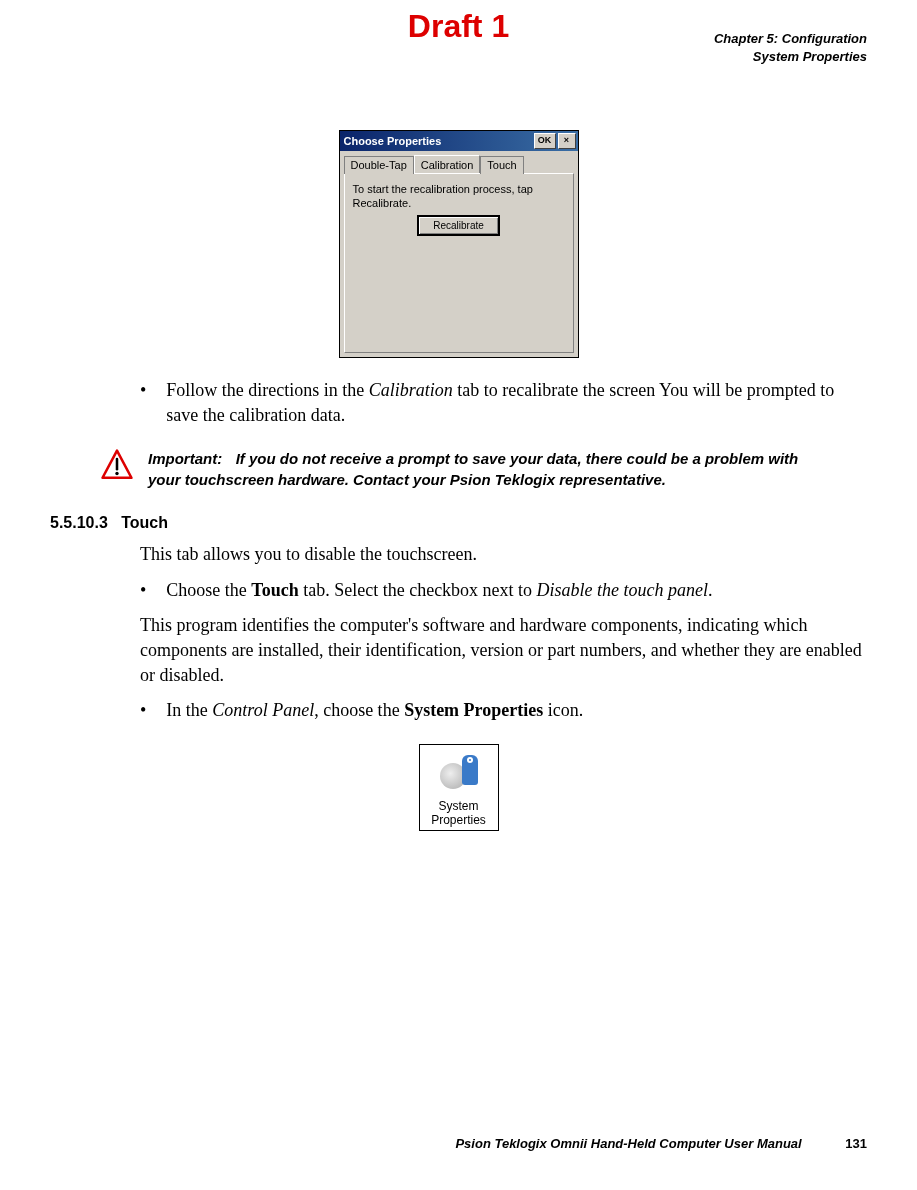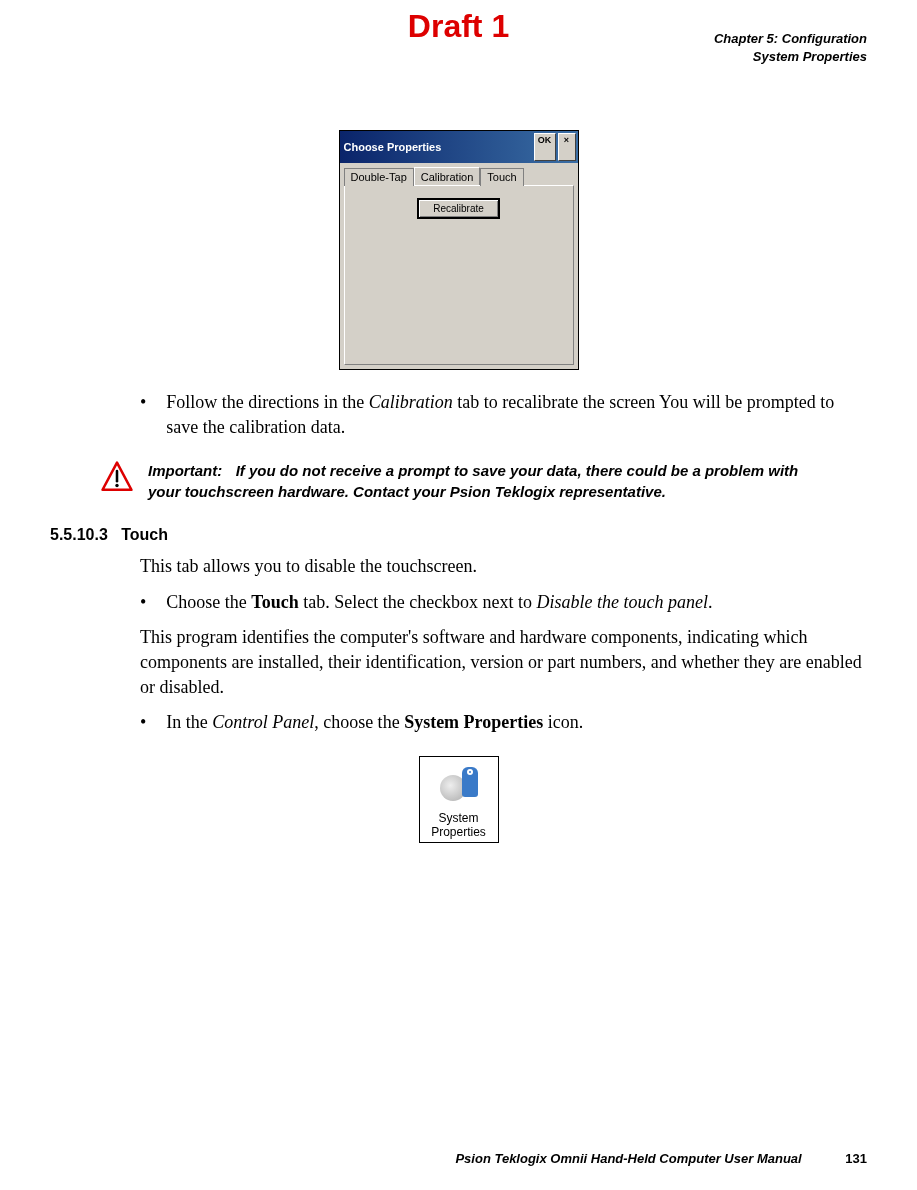--- a/index.html
+++ b/index.html
@@ -63,21 +63,21 @@
       display: flex;
       gap: 2px;
     }
     .titlebtn {
       background: #d4d0c8;
       color: #000;
       border: 1px solid #fff;
       border-right-color: #404040;
       border-bottom-color: #404040;
       width: 18px;
-      height: 28px;
+      height: 16px;
       font-size: 9px;
       line-height: 12px;
       text-align: center;
       cursor: pointer;
     }
     .titlebtn.ok { width: 22px; font-weight: bold; }
     .tabstrip {
       display: flex;
       padding: 4px 4px 0 4px;
       gap: 0;
@@ -231,21 +231,21 @@
     .info-i::before{
       content:"";
       position:absolute;
       top:2px;left:50%;transform:translateX(-50%);
       width:6px;height:6px;border-radius:50%;background:#3a7ac8;
       box-shadow: 0 0 0 2px #fff inset;
     }
     
     .footer {
       position: absolute;
-      bottom: 24px;
+      bottom: 39px;
       right: 50px;
       font-family: Verdana, Arial, sans-serif;
       font-style: italic;
       font-weight: bold;
       font-size: 13px;
     }
     .page-num {
       font-style: normal;
       margin-left: 40px;
     }
@@ -270,20 +270,21 @@
           <div class="titlebtn ok">OK</div>
           <div class="titlebtn">×</div>
         </div>
       </div>
       <div class="tabstrip">
         <div class="tab">Double-Tap</div>
         <div class="tab active">Calibration</div>
         <div class="tab">Touch</div>
       </div>
       <div class="tabpanel">
+        <div class="dlg-text">To start the recalibration process, tap Recalibrate.</div>
         <button class="recal-btn">Recalibrate</button>
       </div>
     </div>
   </div>
 
   <div class="bullet-item">
     <span class="bullet-mark">•</span>
     <span>
       <span>Follow the directions in the </span><span class="italic">Calibration</span><span> tab to recalibrate the screen You will be prompted to save the calibration data.</span>
     </span>

